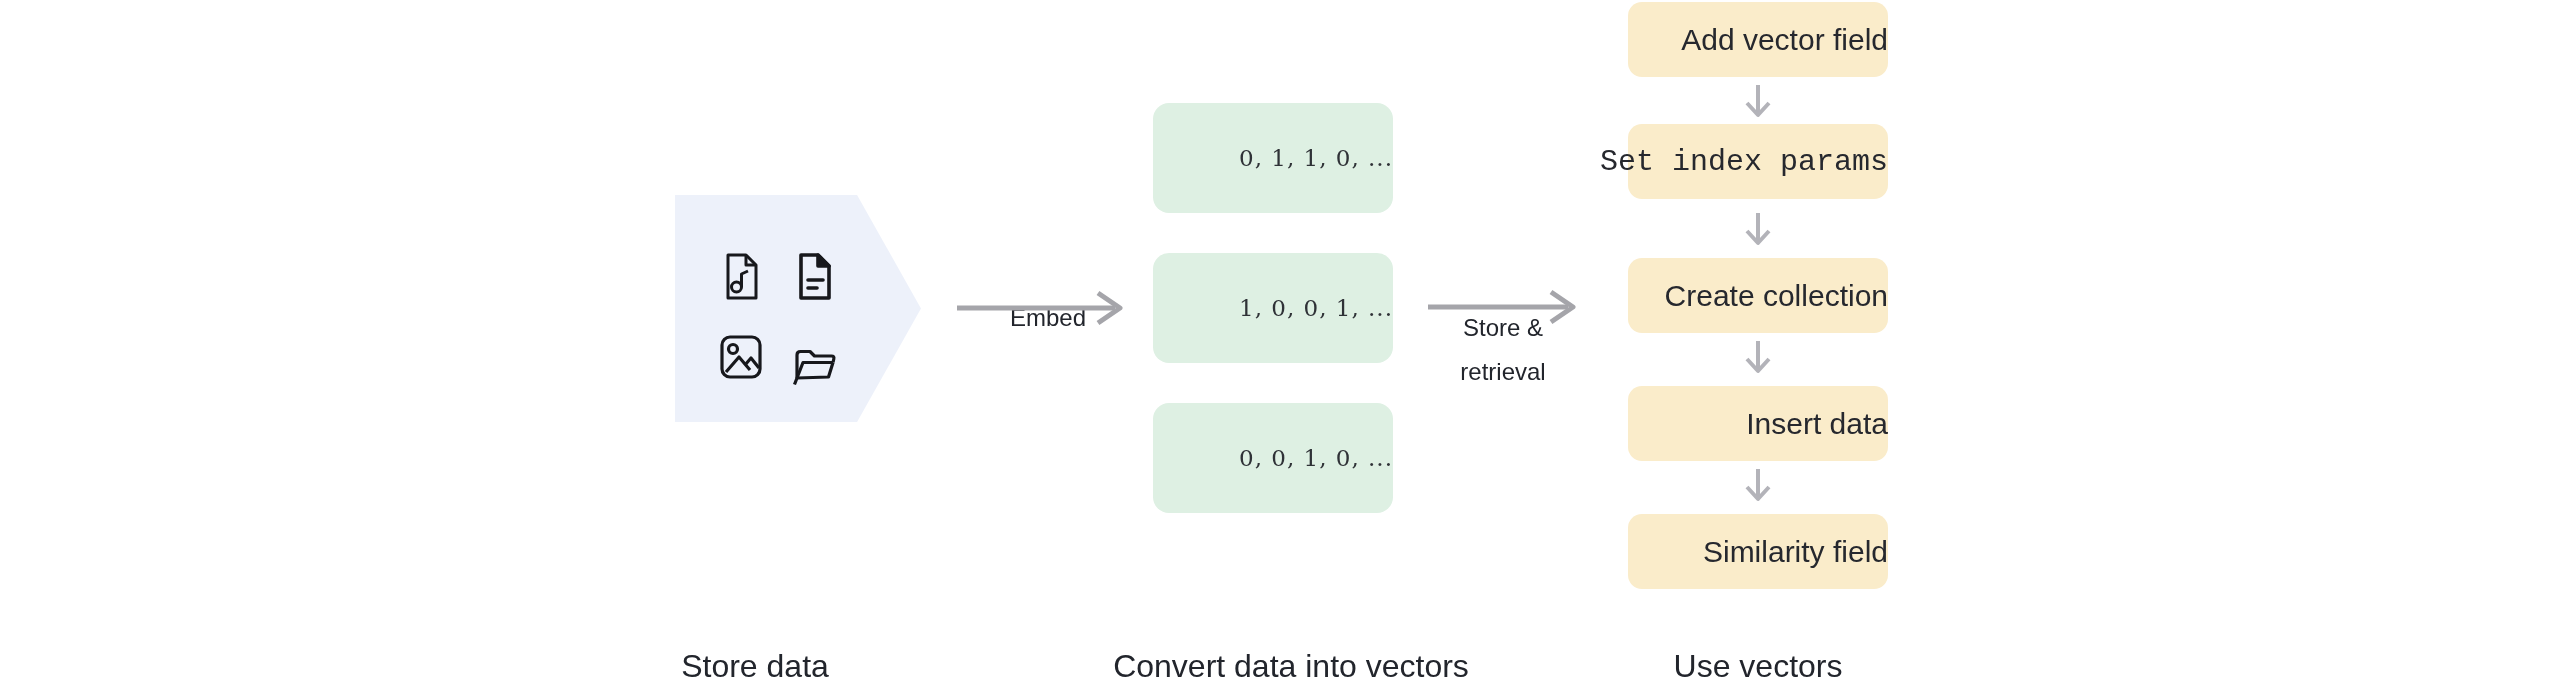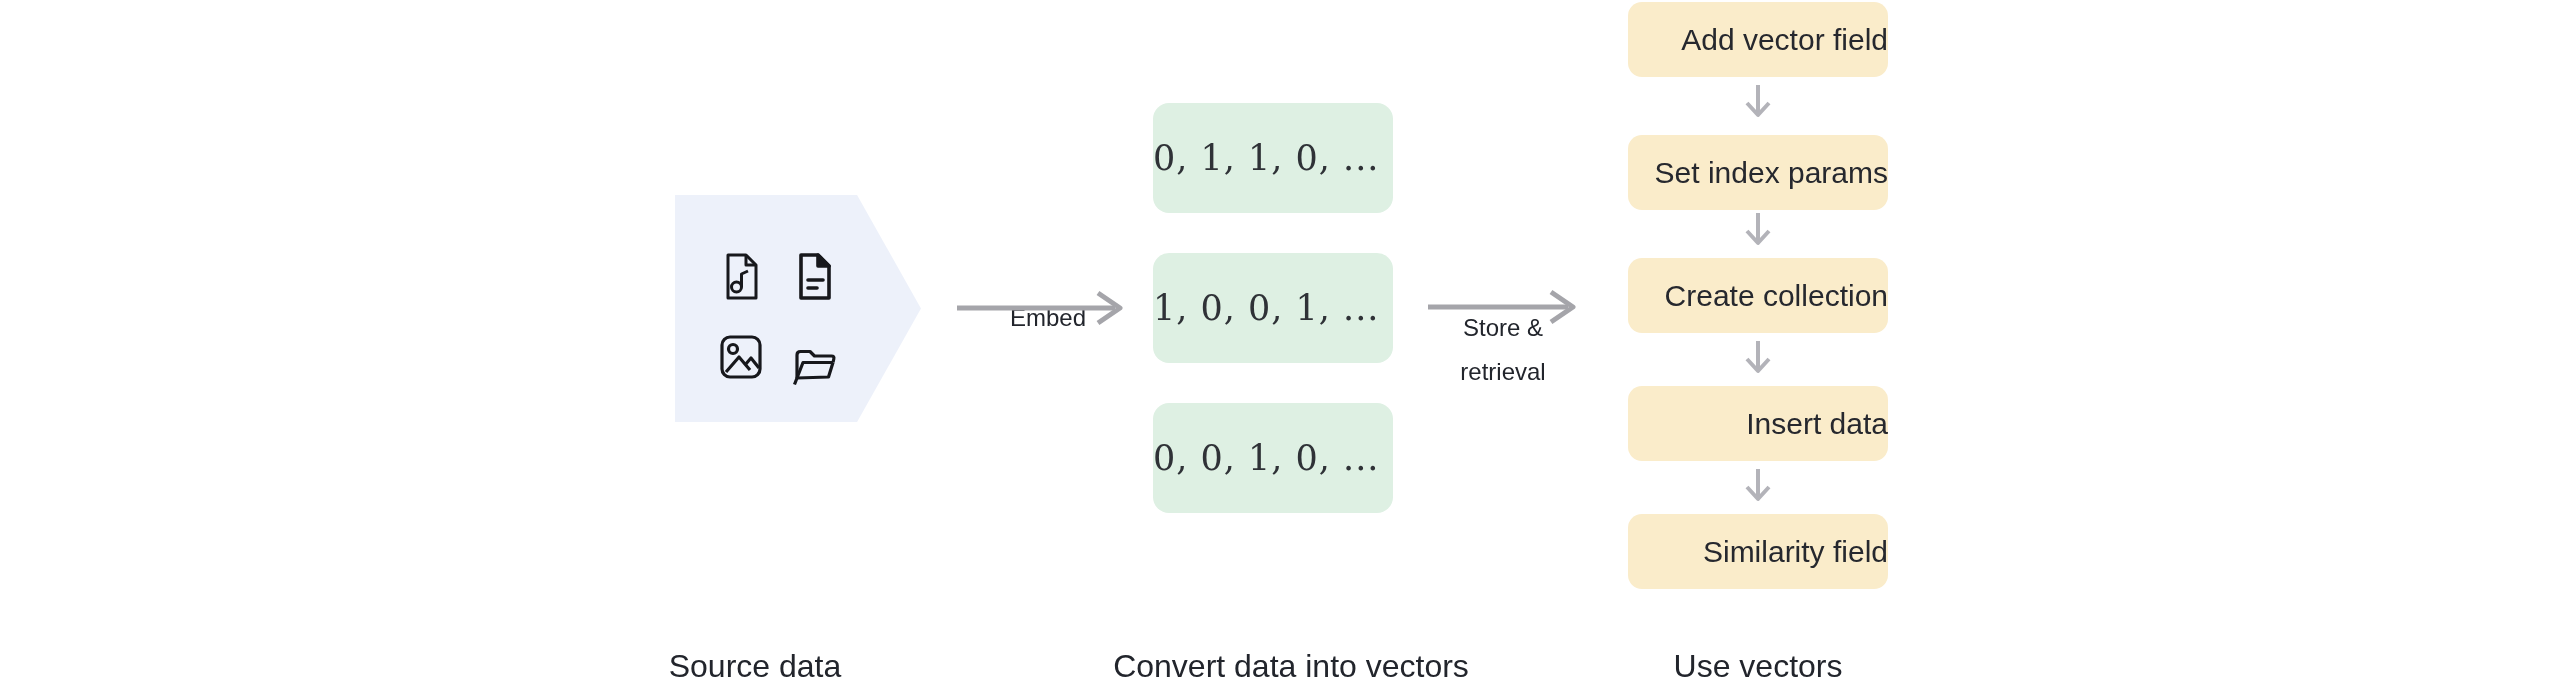--- a/index.html
+++ b/index.html
@@ -36,23 +36,23 @@
     white-space: nowrap;
     margin-top: 43px;
   }
 
   
   .vector-box {
     left: 1153px;
     width: 240px; height: 110px;
     background: var(--vector-box-fill, #def0e3);
     border-radius: 16px;
-    display: flex; align-items: center; justify-content: flex-start;
+    display: flex; align-items: center; justify-content: flex-end;
     font-family: "DejaVu Serif", serif;
-    font-size: 35px;
+    font-size: 23px;
     color: var(--vector-text, #2f3237);
     letter-spacing: 1px;
   }
 
   
   .step-box {
     left: 1628px;
     width: 260px; height: 75px;
     background: var(--step-box-fill, #faecca);
     border-radius: 14px;
@@ -143,21 +143,21 @@
   <div class="abs step-box" style="top:2px;">
     <span>Add vector field</span>
   </div>
   <span class="abs" style="left:1744px; top:84px; width:28px; height:40px;">
     <svg width="28" height="40" viewBox="0 0 28 40" fill="none">
       <line x1="14" y1="1" x2="14" y2="29" stroke="var(--flow-arrow-gray)" stroke-width="4"></line>
       <polyline points="3,19 14,31 25,19" stroke="var(--flow-arrow-gray)" stroke-width="4" stroke-linejoin="round"></polyline>
     </svg>
   </span>
 
-  <div class="abs step-box" style="top:135px;">
+  <div class="abs step-box" style="top:124px;font-family:Liberation Mono, monospace;">
     <span>Set index params</span>
   </div>
   <span class="abs" style="left:1744px; top:212px; width:28px; height:40px;">
     <svg width="28" height="40" viewBox="0 0 28 40" fill="none">
       <line x1="14" y1="1" x2="14" y2="29" stroke="var(--flow-arrow-gray)" stroke-width="4"></line>
       <polyline points="3,19 14,31 25,19" stroke="var(--flow-arrow-gray)" stroke-width="4" stroke-linejoin="round"></polyline>
     </svg>
   </span>
 
   <div class="abs step-box" style="top:258px;">
@@ -177,17 +177,17 @@
     <svg width="28" height="40" viewBox="0 0 28 40" fill="none">
       <line x1="14" y1="1" x2="14" y2="29" stroke="var(--flow-arrow-gray)" stroke-width="4"></line>
       <polyline points="3,19 14,31 25,19" stroke="var(--flow-arrow-gray)" stroke-width="4" stroke-linejoin="round"></polyline>
     </svg>
   </span>
 
   <div class="abs step-box" style="top:514px;">
     <span>Similarity field</span>
   </div>
 
-  <div class="abs caption" style="left:605px; width:300px;">Source data</div>
+  <div class="abs caption" style="left:605px; width:300px;">Store data</div>
   <div class="abs caption" style="left:1091px; width:400px;">Convert data into vectors</div>
   <div class="abs caption" style="left:1608px; width:300px;">Use vectors</div>
 
 </div>
 
 </body></html>

